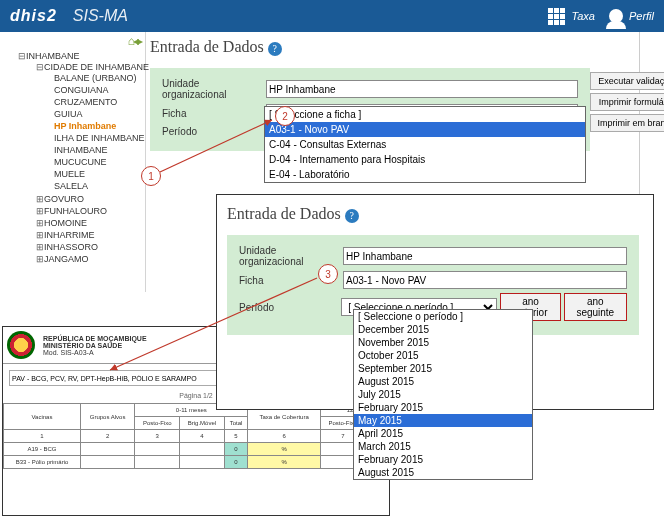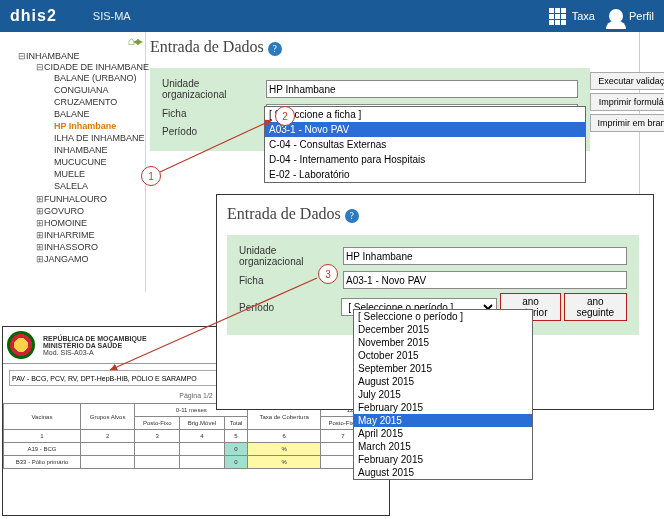--- a/index.html
+++ b/index.html
@@ -1,21 +1,21 @@
 <!DOCTYPE html>
 <html><head>
 <meta charset="utf-8">
 <style>
   * { box-sizing: border-box; margin: 0; padding: 0; }
   body { font-family: Arial, sans-serif; font-size: 11px; background: #fff; width: 664px; height: 519px; position: relative; overflow: hidden; }
 
   
-  .topbar { background: #1a5a96; color: #fff; height: 32px; display: flex; align-items: center; padding: 0 10px; }
+  .topbar { background: #1a5a96; color: #fff; height: 32px; display: flex; align-items: center; padding: 0 10px; font-style: italic; }
   .brand { font-size: 16px; font-weight: bold; letter-spacing: 1px; }
-  .brand-sub { font-size: 11px; margin-left: 36px; opacity: .9; }
+  .brand-sub { font-size: 16px; margin-left: 16px; opacity: .9; }
   .spacer { flex: 1; }
   .top-icn { display: flex; align-items: center; gap: 6px; font-size: 11px; margin-left: 14px; cursor: pointer; }
   .grid3 { display: inline-grid; grid-template-columns: repeat(3,5px); gap: 1px; }
   .grid3 i { width:5px; height:5px; background:#fff; display:block; }
   .avatar { width:14px; height:14px; border-radius:50%; background:#fff; position:relative; }
   .avatar::after{content:"";position:absolute;width:20px;height:8px;background:#fff;border-radius:8px 8px 0 0;top:12px;left:-3px;}
 
   
   .panel1 { position: absolute; top: 32px; left: 0; width: 640px; height: 260px; border-right: 1px solid #ccc; }
   .treebar { position:absolute; top:0; left:0; width:146px; height:260px; border-right:1px solid #d4d4d4; background:#fff; font-size:9px; color:#333; }
@@ -104,31 +104,31 @@
     <div class="tree-icns">⌂◂▸</div>
     <div class="tree">
       <ul>
         <li><span class="toggle">⊟</span><span>INHAMBANE</span>
           <ul>
             <li><span class="toggle">⊟</span><span>CIDADE DE INHAMBANE</span>
               <ul>
                 <li><span>BALANE (URBANO)</span></li>
                 <li><span>CONGUIANA</span></li>
                 <li><span>CRUZAMENTO</span></li>
-                <li><span>BALANE</span></li>
+                <li><span>GUIUA</span></li>
                 <li class="sel"><span>HP Inhambane</span></li>
                 <li><span>ILHA DE INHAMBANE</span></li>
                 <li><span>INHAMBANE</span></li>
                 <li><span>MUCUCUNE</span></li>
                 <li><span>MUELE</span></li>
                 <li><span>SALELA</span></li>
               </ul>
             </li>
+            <li><span class="toggle">⊞</span><span>GOVURO</span></li>
             <li><span class="toggle">⊞</span><span>FUNHALOURO</span></li>
-            <li><span class="toggle">⊞</span><span>GOVURO</span></li>
             <li><span class="toggle">⊞</span><span>HOMOINE</span></li>
             <li><span class="toggle">⊞</span><span>INHARRIME</span></li>
             <li><span class="toggle">⊞</span><span>INHASSORO</span></li>
             <li><span class="toggle">⊞</span><span>JANGAMO</span></li>
           </ul>
         </li>
       </ul>
     </div>
   </div>
 
@@ -154,21 +154,21 @@
         <button>Executar validação</button>
         <button>Imprimir formulário</button>
         <button>Imprimir em branco</button>
       </div>
 
       <div class="drop1">
         <div>[ Seleccione a ficha ]</div>
         <div class="hi">A03-1 - Novo PAV</div>
         <div>C-04 - Consultas Externas</div>
         <div>D-04 - Internamento para Hospitais</div>
-        <div>E-02 - Laboratório</div>
+        <div>E-04 - Laboratório</div>
       </div>
     </div>
   </div>
 </div>
 
 <div class="panel2">
   <div class="page-title">
     <span>Entrada de Dados</span>
     <span class="qmark">?</span>
   </div>

